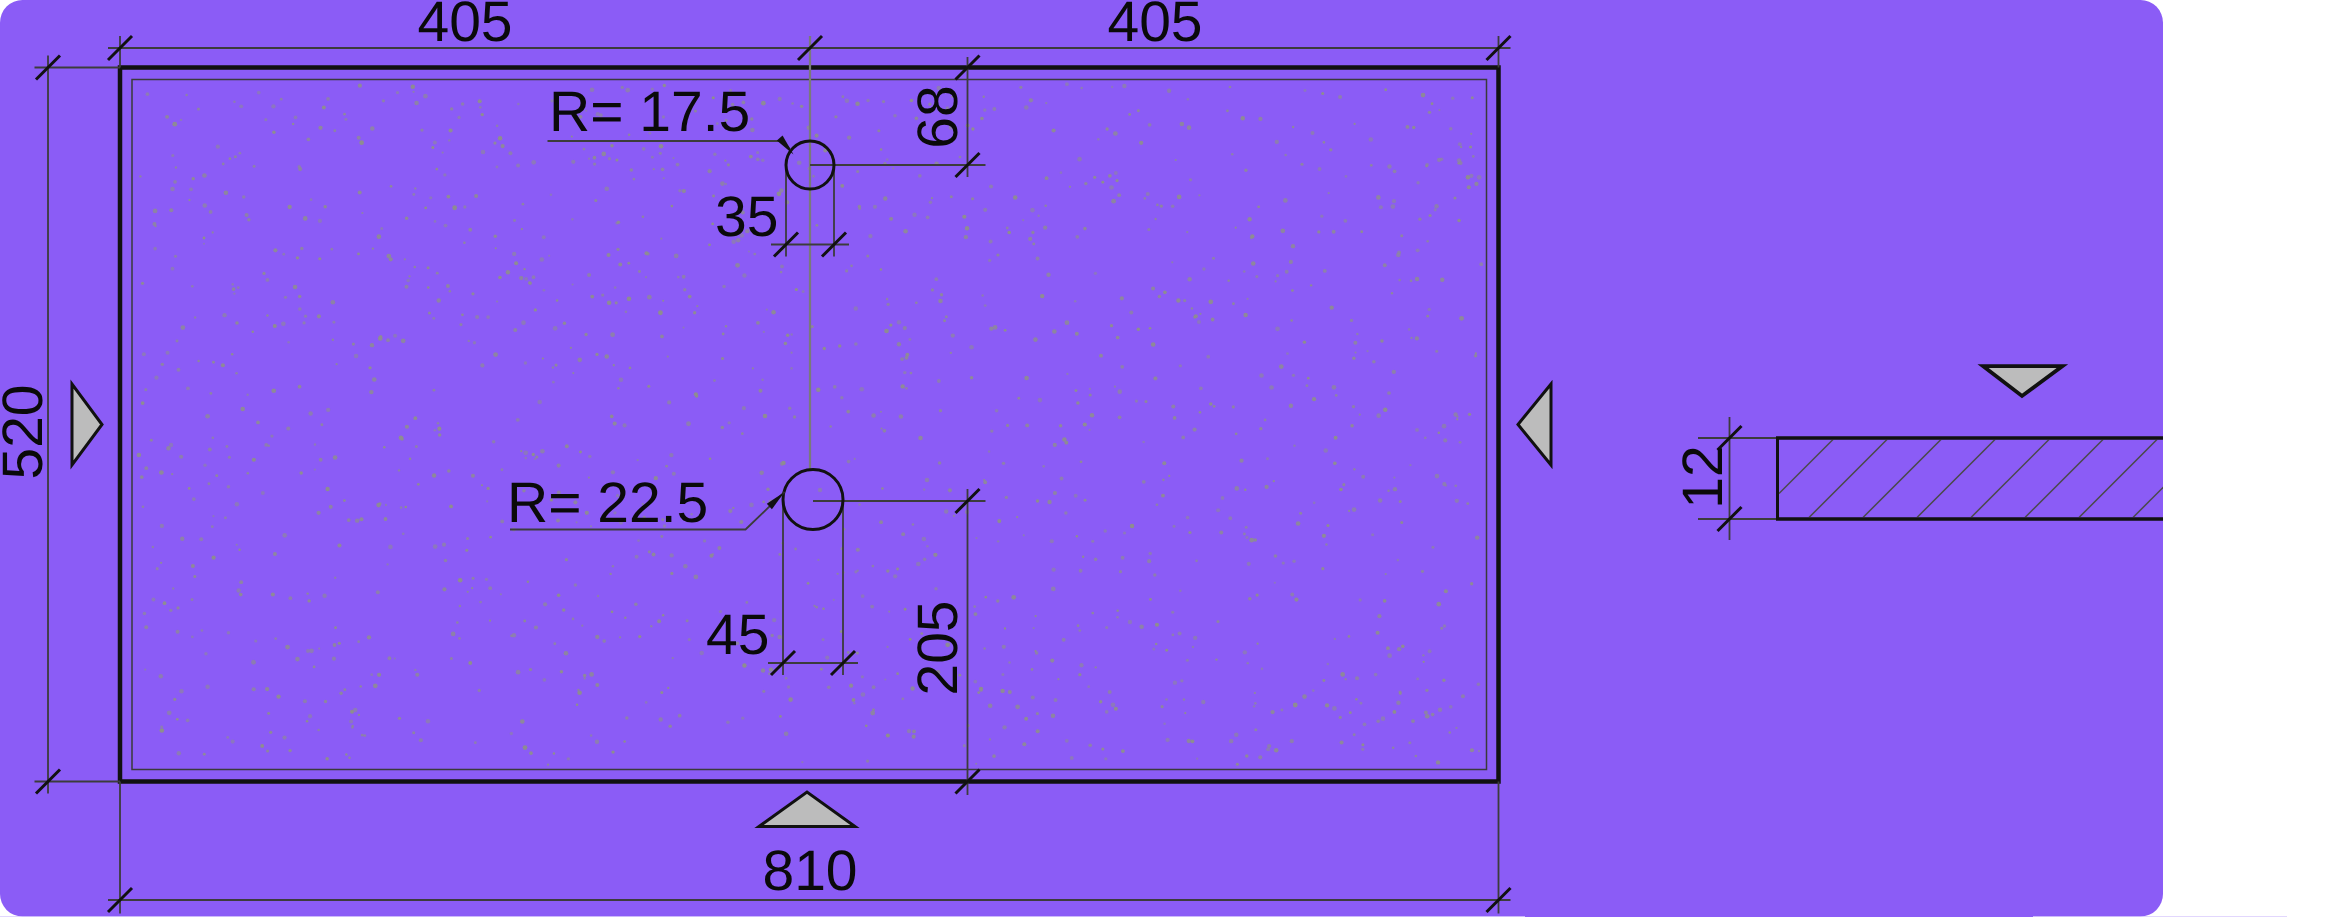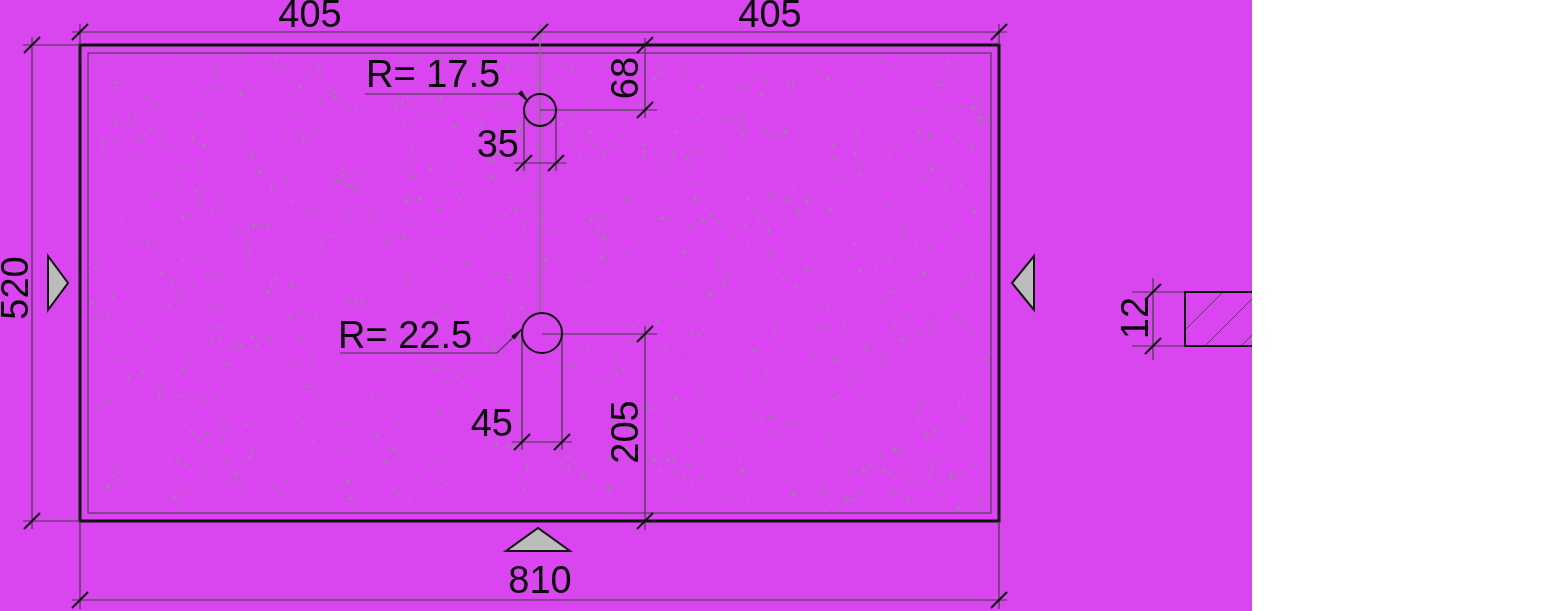--- a/index.html
+++ b/index.html
@@ -1,21 +1,22 @@
 <!DOCTYPE html>
 <html><head>
 <meta charset="utf-8">
 <style>
   html,body{margin:0;padding:0;background:#ffffff;}
   .stage{
     position:relative;
-    width:1252px;height:611px;
-    background:#d946ef;
+    width:1442px;height:611px;
+    background:#8b5cf6;
     font-family:"Liberation Sans", sans-serif;
     overflow:hidden;
+    border-radius:15px;
   }
   svg{display:block;}
   text{
     font-family:"Liberation Sans", sans-serif;
     fill:#0a0a0a;
   }
   .dimtext{font-size:38px;}
   .line-thick{stroke:#111111;stroke-width:3;fill:none;}
   .line-med{stroke:#111111;stroke-width:2;fill:none;}
   .line-thin{stroke:#3c3c3c;stroke-width:1.2;fill:none;}

